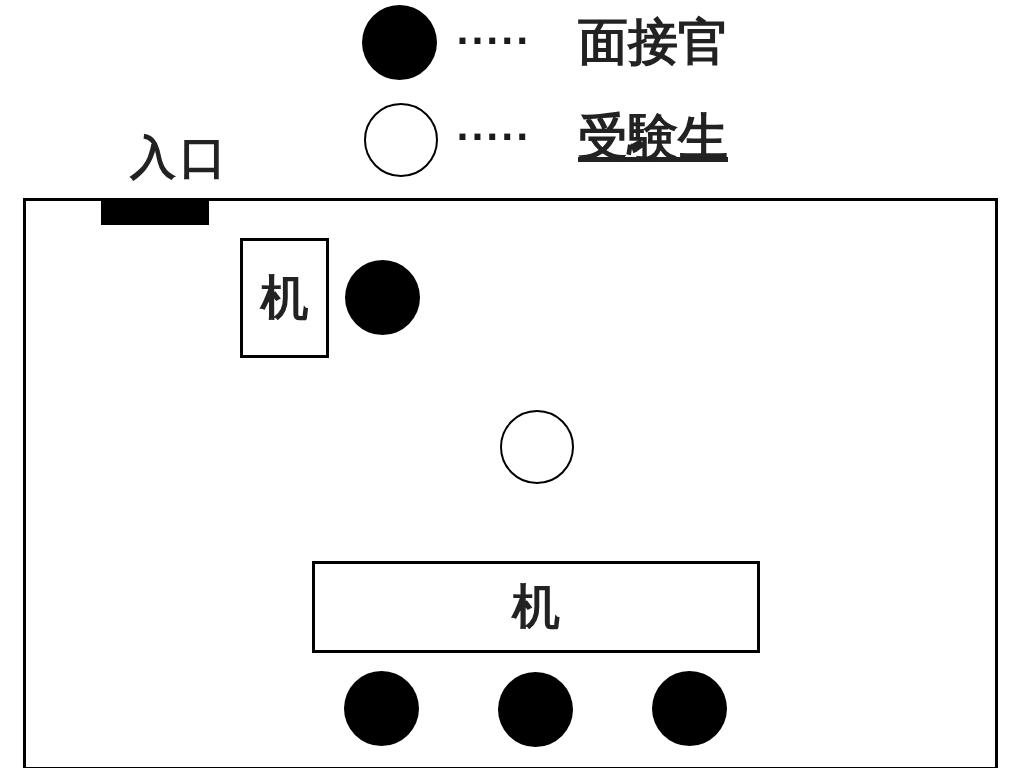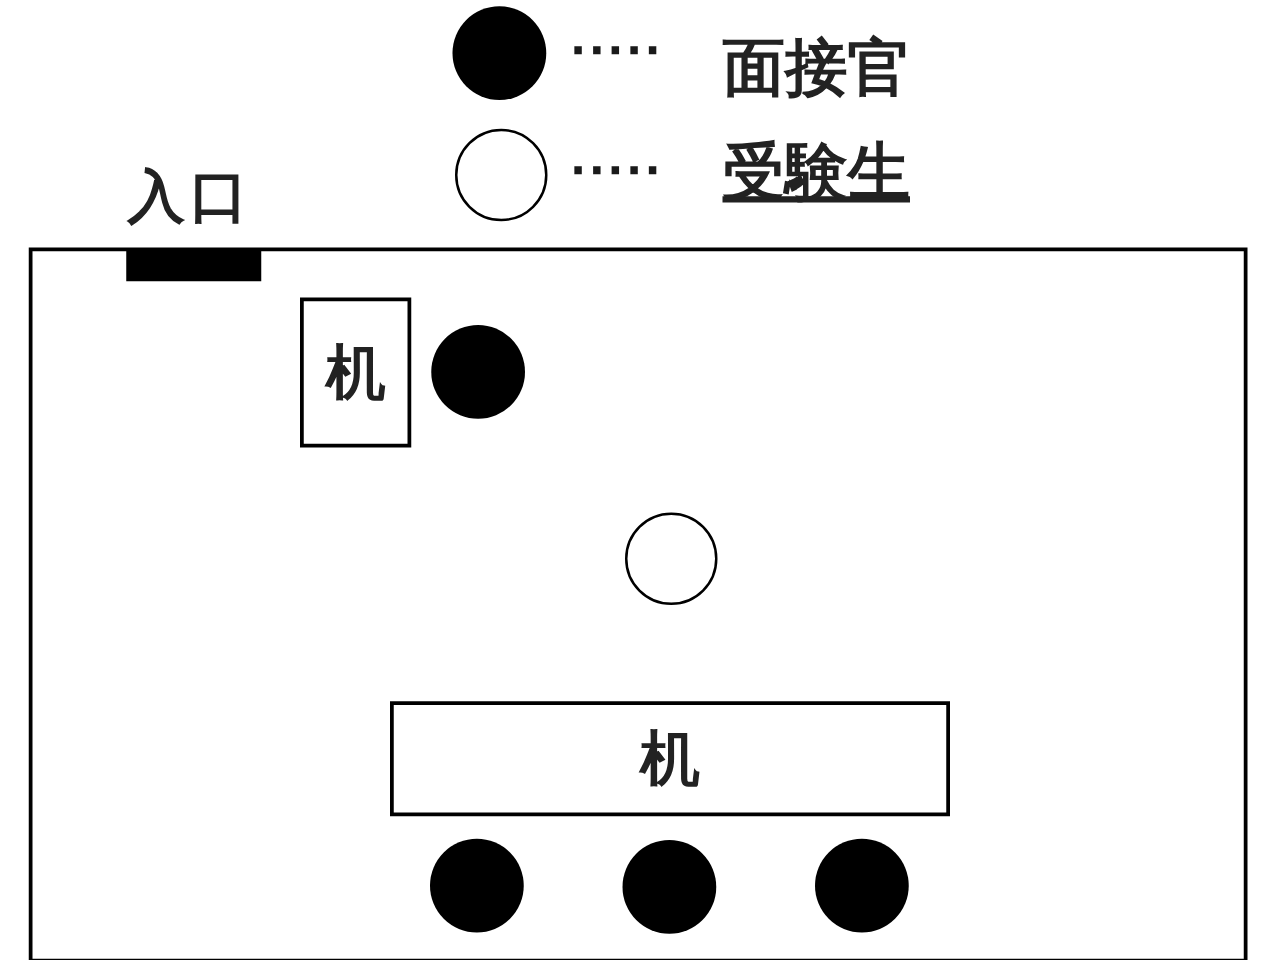--- a/index.html
+++ b/index.html
@@ -7,29 +7,29 @@
            font-family: "DejaVu Sans", sans-serif; color: #1a1a1a; }
     .abs { position: absolute; }
     .dot-filled { background: #000; border-radius: 50%; }
     .dot-open { background: #fff; border: 2px solid #000; border-radius: 50%; box-sizing: border-box; }
     .legend-dots { font-size: 34px; letter-spacing: 2px; line-height: 1; font-weight: bold; }
     .legend-label { font-size: 50px; line-height: 1; font-weight: bold; color: #222; }
     .room { border: 3px solid #000; box-sizing: border-box; }
     .desk { border: 3px solid #000; box-sizing: border-box; display: flex; align-items: center; justify-content: center; background: #fff; }
     .desk span { font-size: 48px; font-weight: bold; color: #222; }
     .entrance-bar { background: #000; }
-    .entrance-label { font-size: 46px; font-weight: bold; color: #222; line-height: 1; letter-spacing: 4px; }
+    .entrance-label { font-size: 46px; font-weight: bold; color: #222; line-height: 1; letter-spacing: 4px; margin-left: 28px; }
   </style>
 </head>
 <body>
 
 <div>
   <div class="abs dot-filled" style="left:362px; top:5px; width:75px; height:75px;"></div>
   <div class="abs legend-dots" style="left:456px; top:24px;">·····</div>
-  <div class="abs legend-label" style="left:578px; top:17px;margin-top:12px;">面接官</div>
+  <div class="abs legend-label" style="left:578px; top:17px;">面接官</div>
 
   <div class="abs dot-open" style="left:364px; top:103px; width:74px; height:74px;"></div>
   <div class="abs legend-dots" style="left:456px; top:120px;">·····</div>
   <div class="abs legend-label" style="left:578px; top:112px;text-decoration:underline;">受験生</div>
 </div>
 
 <div class="abs entrance-label" style="left:102px; top:134px;">入口</div>
 
 <div class="abs room" style="left:23px; top:198px; width:975px; height:572px;"></div>
 <div class="abs entrance-bar" style="left:101px; top:199px; width:108px; height:26px;"></div>

